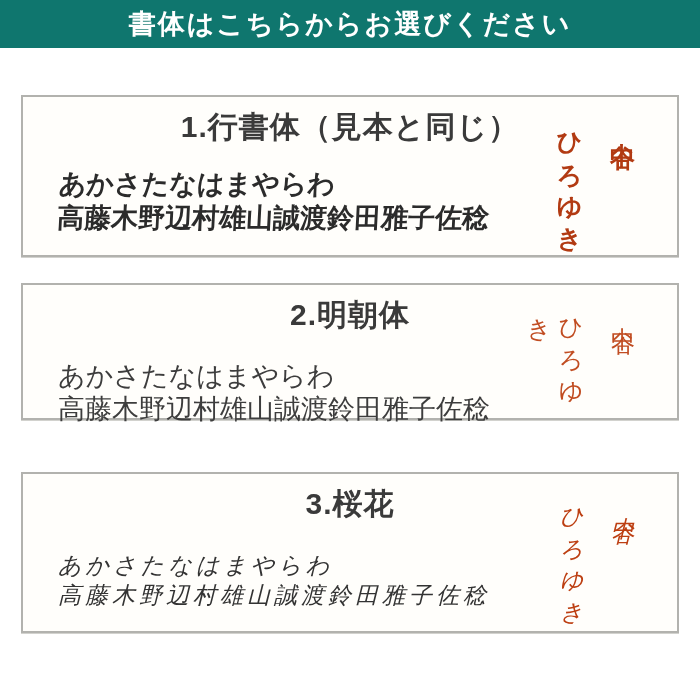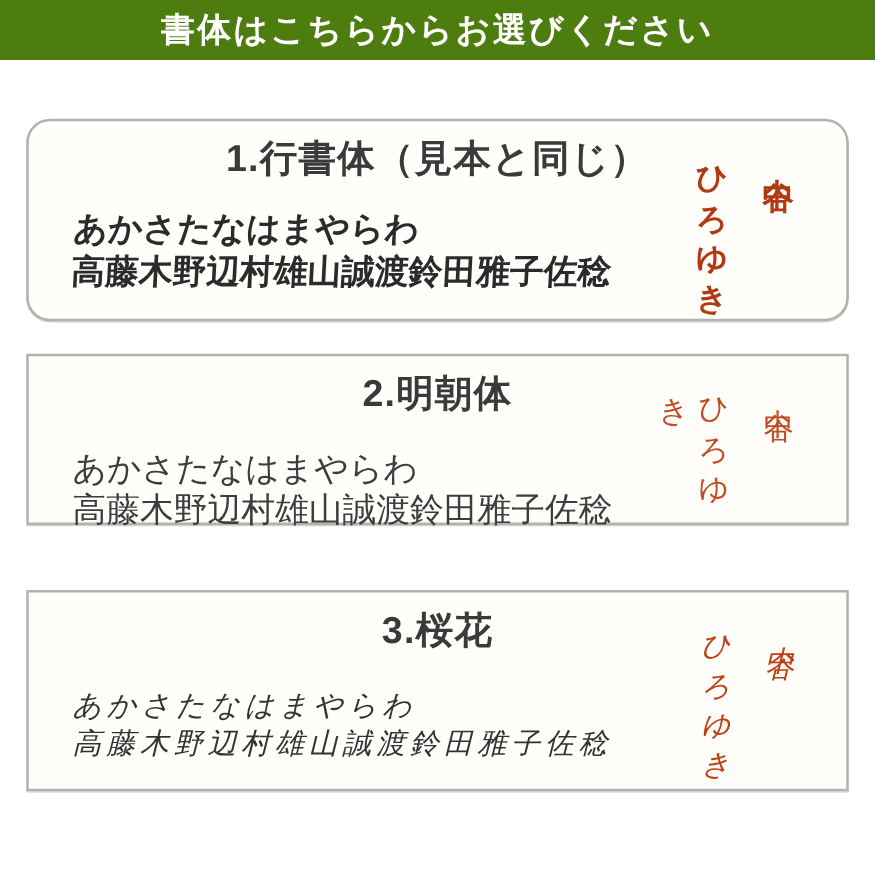--- a/index.html
+++ b/index.html
@@ -10,21 +10,21 @@
     background: #ffffff;
     overflow: hidden;
     font-family: "DejaVu Serif", "Liberation Serif", serif;
   }
 
   
   .banner {
     position: absolute;
     top: 0; left: 0;
     width: 700px; height: 48px;
-    background: #4d7c0f;
+    background: #0f766e;
     display: flex;
     align-items: center;
     justify-content: center;
   }
   .banner-title {
     margin: 0;
     color: #ffffff;
     font-size: 27px;
     font-weight: bold;
     letter-spacing: 2px;
@@ -34,21 +34,21 @@
   
   .card {
     position: absolute;
     left: 21px;
     width: 658px;
     box-sizing: border-box;
     background: #fffefb;
     border: 2px solid #b2b2ae;
     box-shadow: 0 1px 0 #d2d2ce;
   }
-  .card-1 { top: 95px;  height: 162px; border-radius: 19px; }
+  .card-1 { top: 95px;  height: 162px; }
   .card-2 { top: 283px; height: 137px; }
   .card-3 { top: 472px; height: 161px; padding-left: 45px; }
 
   .card-title {
     margin: 0;
     position: absolute;
     top: 10px; left: 0;
     width: 100%;
     text-align: center;
     font-family: "Liberation Sans", "DejaVu Sans", sans-serif;

